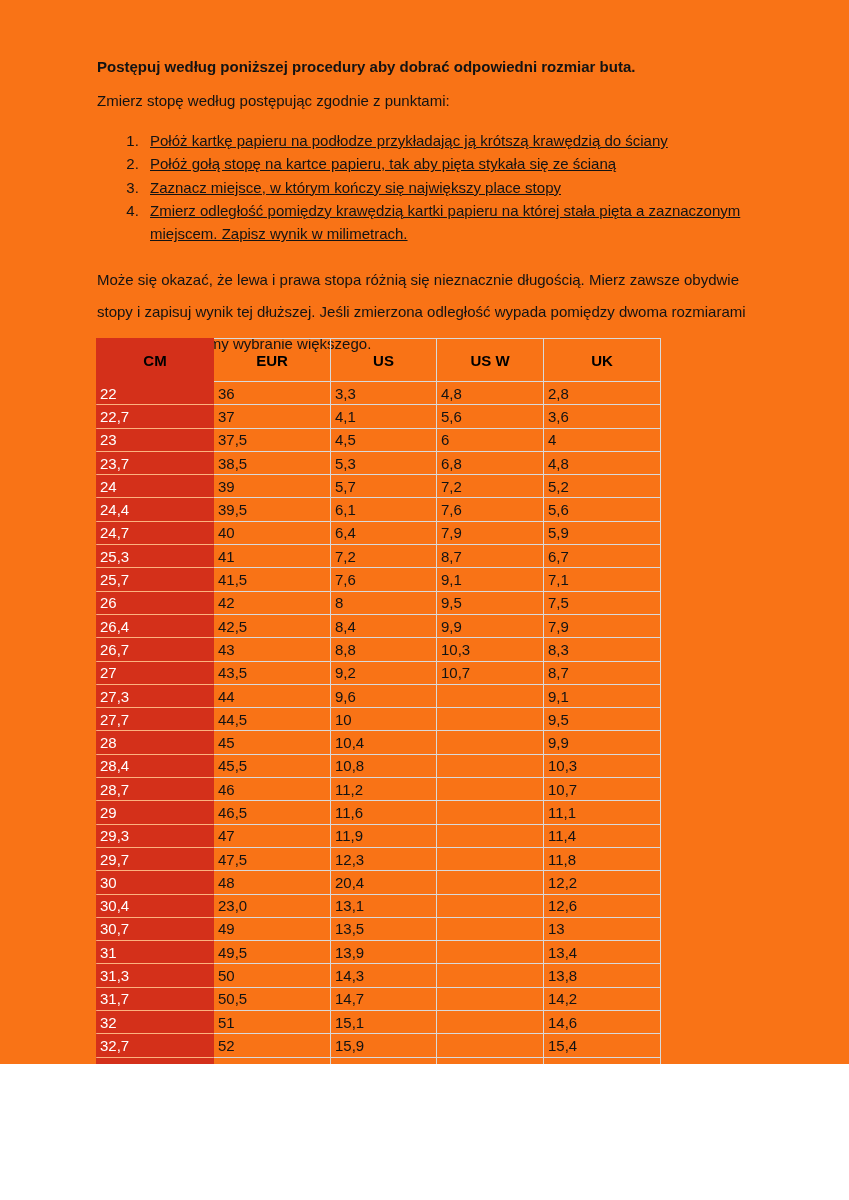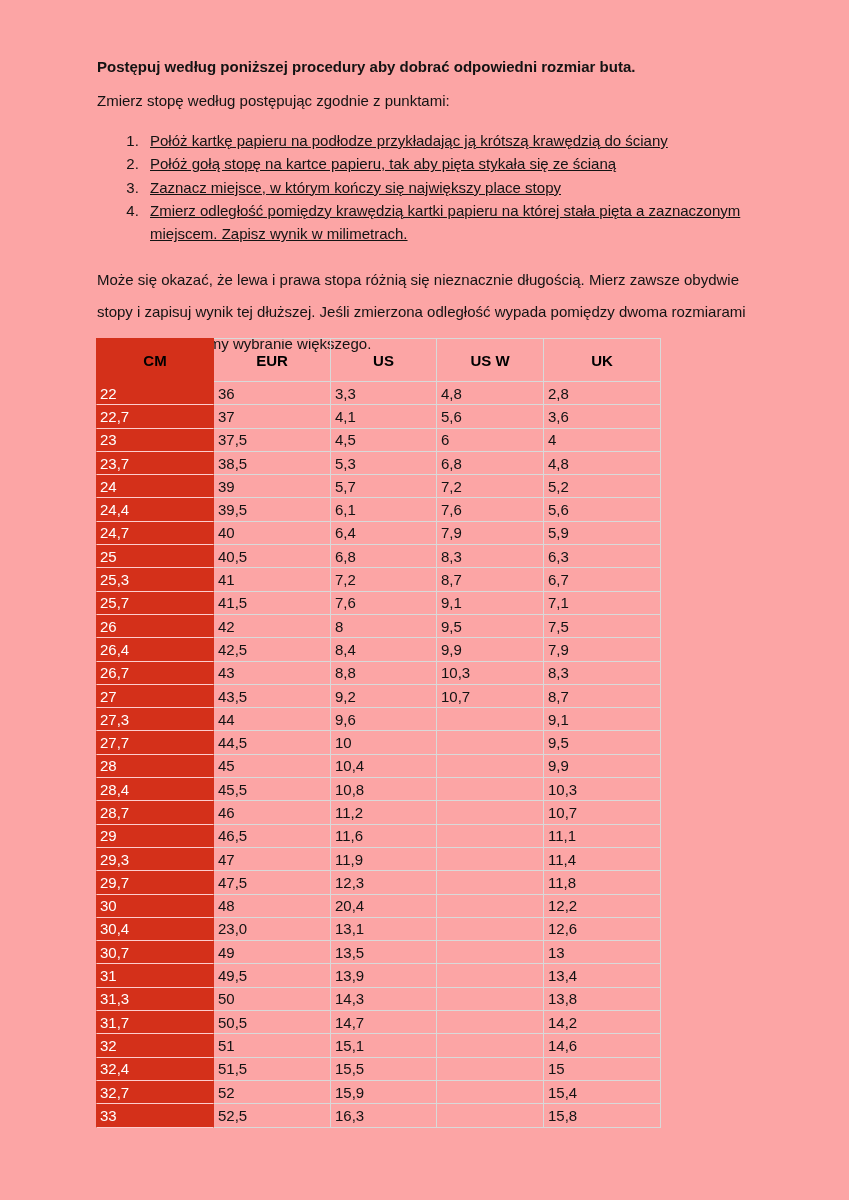--- a/index.html
+++ b/index.html
@@ -3,22 +3,22 @@
 <meta charset="utf-8">
 <style>
   html, body {
     margin: 0;
     padding: 0;
     background: #ffffff;
   }
   .page {
     position: relative;
     width: 849px;
-    height: 1200px;
-    background: #fca5a5;
+    height: 1064px;
+    background: #f97316;
     font-family: "Liberation Sans", "DejaVu Sans", sans-serif;
     color: #131313;
     overflow: hidden;
   }
   .text-block {
     position: absolute;
     left: 97px;
     top: 57px;
     width: 655px;
   }
@@ -172,27 +172,20 @@
             <td>5,6</td>
           </tr>
           <tr>
             <td class="cm">24,7</td>
             <td>40</td>
             <td>6,4</td>
             <td>7,9</td>
             <td>5,9</td>
           </tr>
           <tr>
-            <td class="cm">25</td>
-            <td>40,5</td>
-            <td>6,8</td>
-            <td>8,3</td>
-            <td>6,3</td>
-          </tr>
-          <tr>
             <td class="cm">25,3</td>
             <td>41</td>
             <td>7,2</td>
             <td>8,7</td>
             <td>6,7</td>
           </tr>
           <tr>
             <td class="cm">25,7</td>
             <td>41,5</td>
             <td>7,6</td>
@@ -326,27 +319,20 @@
             <td>14,2</td>
           </tr>
           <tr>
             <td class="cm">32</td>
             <td>51</td>
             <td>15,1</td>
             <td></td>
             <td>14,6</td>
           </tr>
           <tr>
-            <td class="cm">32,4</td>
-            <td>51,5</td>
-            <td>15,5</td>
-            <td></td>
-            <td>15</td>
-          </tr>
-          <tr>
             <td class="cm">32,7</td>
             <td>52</td>
             <td>15,9</td>
             <td></td>
             <td>15,4</td>
           </tr>
           <tr>
             <td class="cm">33</td>
             <td>52,5</td>
             <td>16,3</td>

